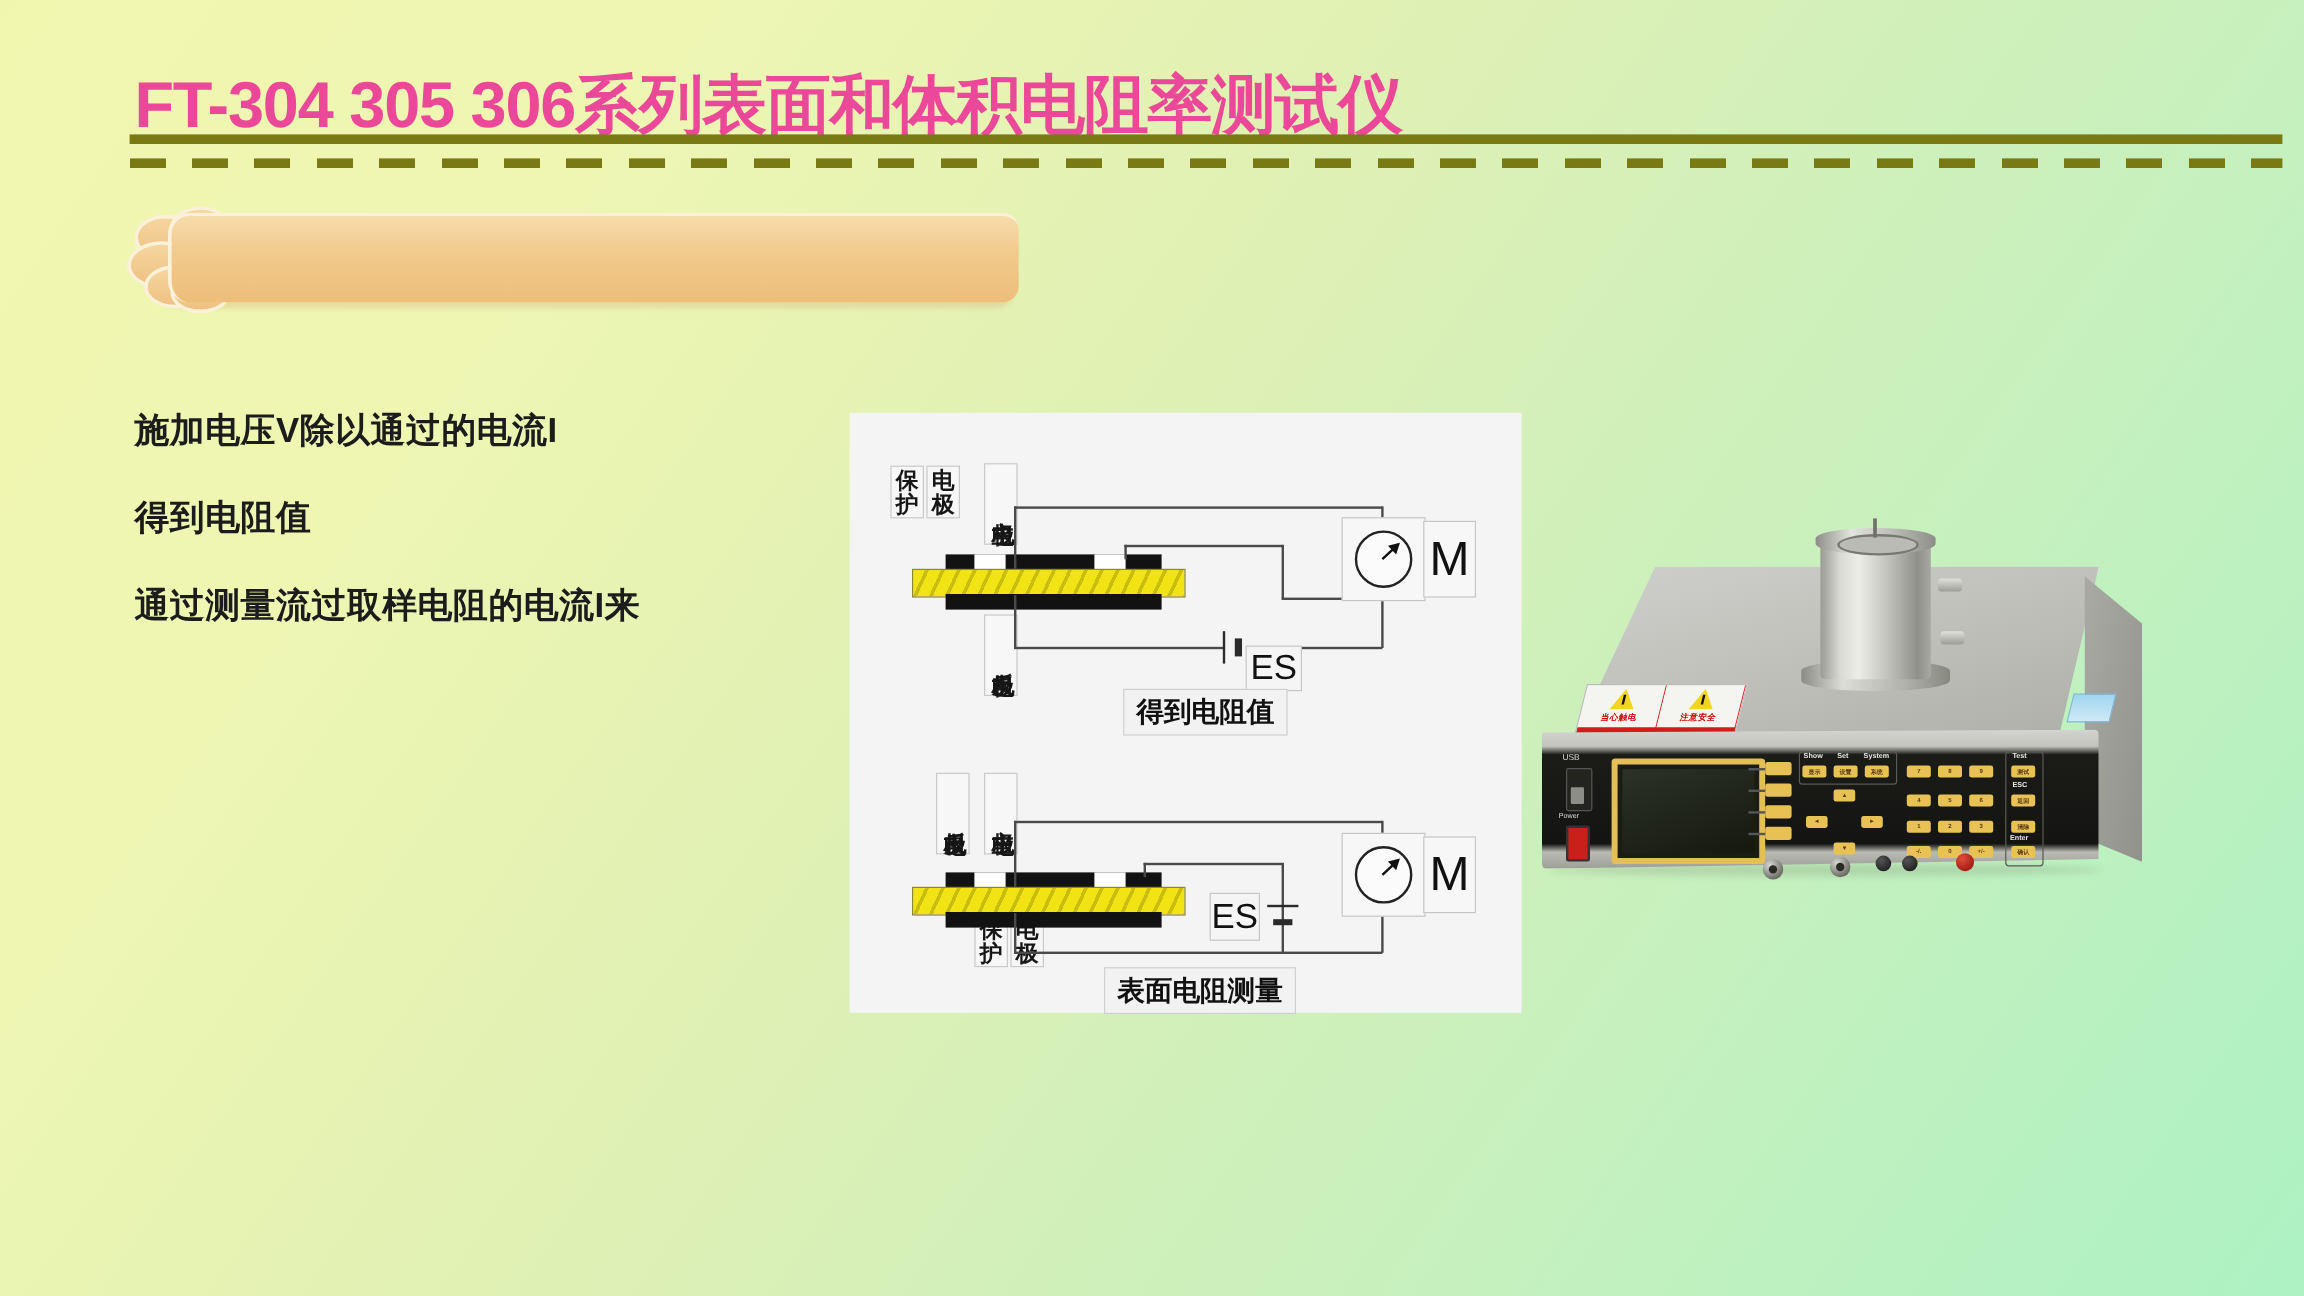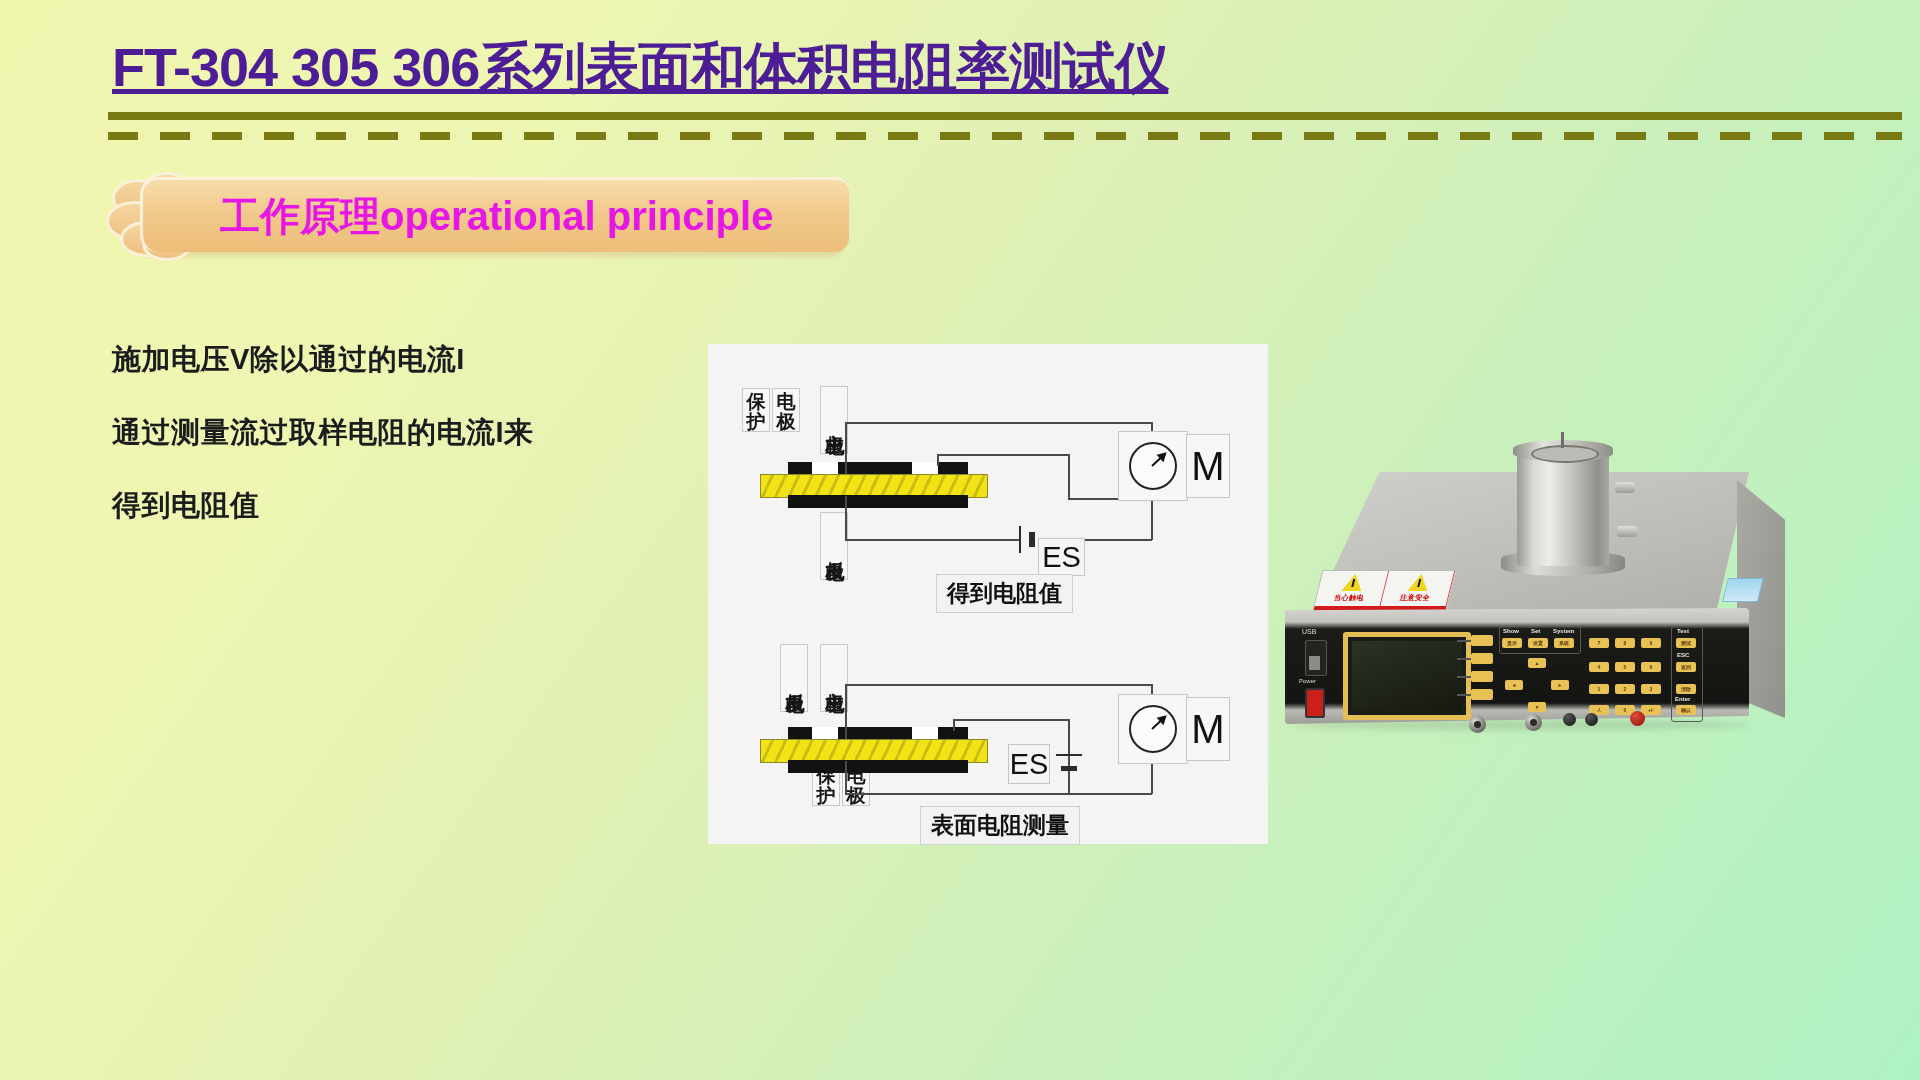--- a/index.html
+++ b/index.html
@@ -6,23 +6,23 @@
   body{
     width:1920px;height:1080px;overflow:hidden;
     font-family:"Liberation Sans","DejaVu Sans",sans-serif;
     background:linear-gradient(125deg,#f1f6af 0%,#eef6b2 22%,#dff0b4 45%,#c8f0bd 70%,#aef2c3 100%);
     position:relative;
   }
 
   
   .header{position:absolute;left:0;top:0;width:1920px;height:150px;}
   .title-main{
-    position:absolute;left:112px;top:32px;
-    font-size:54px;font-weight:bold;color:#4c1d95;
-    letter-spacing:-1px;white-space:nowrap;text-decoration:underline;
+    position:absolute;left:112px;top:52px;
+    font-size:54px;font-weight:bold;color:#ec4899;
+    letter-spacing:-1px;white-space:nowrap;
   }
   .brand{
     position:absolute;left:1398px;top:42px;white-space:nowrap;
   }
   .brand-en{font-size:46px;font-weight:bold;color:#4aa85e;letter-spacing:7px;}
   .brand-cn{font-size:44px;font-weight:bold;color:#111;letter-spacing:3px;}
 
   .rule-solid{position:absolute;left:108px;top:112px;width:1794px;height:8px;background:#7a7a14;}
   .rule-dashed{position:absolute;left:108px;top:132px;width:1794px;height:8px;
     background:repeating-linear-gradient(to right,#7a7a14 0 30px,transparent 30px 52px);}
@@ -220,27 +220,26 @@
 <div class="banner-wrap">
   <div class="banner-shadow"></div>
   <div class="banner-cloud">
     <div class="lobe a"></div>
     <div class="lobe b"></div>
     <div class="lobe c"></div>
     <div class="lobe d"></div>
     <div class="lobe e"></div>
     <div class="banner-body"></div>
   </div>
-  <div class="banner-text">工作原理operational principle</div>
 </div>
 
 <div class="para">
   <div class="para-line">施加电压V除以通过的电流I</div>
+  <div class="para-line">得到电阻值</div>
   <div class="para-line">通过测量流过取样电阻的电流I来</div>
-  <div class="para-line">得到电阻值</div>
 </div>
 
 <div class="diagram">
 
   <div class="diag-half d-top">
 
     <div class="lbl" style="left:34px;top:44px;width:28px;height:44px;">保护</div>
     <div class="lbl" style="left:64px;top:44px;width:28px;height:44px;">电极</div>
     <div class="lbl v" style="left:112px;top:42px;width:28px;height:68px;">主电极</div>
     <div class="lbl v" style="left:112px;top:168px;width:28px;height:68px;">反电极</div>

